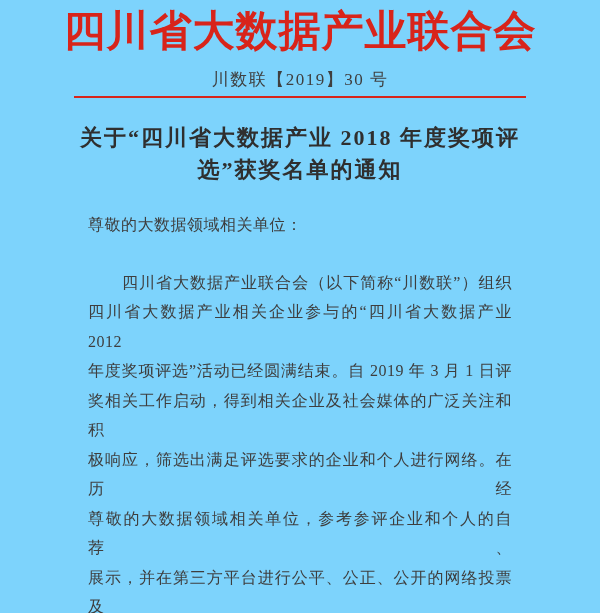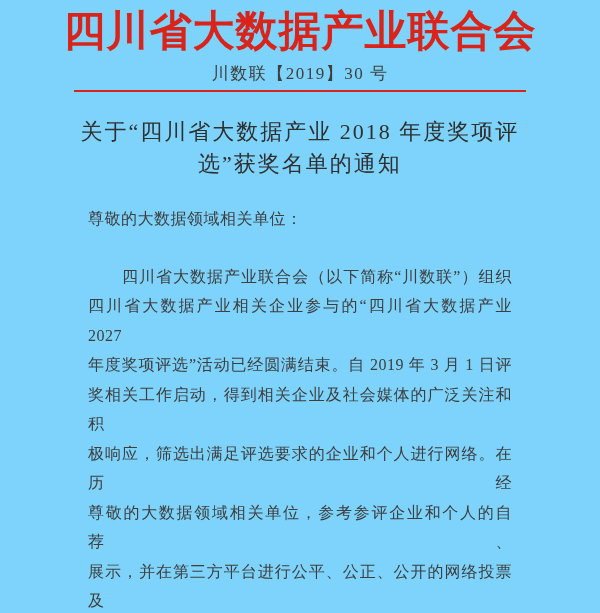--- a/index.html
+++ b/index.html
@@ -19,38 +19,38 @@
   .org-title {
     padding-top: 7px;
     text-align: center;
     font-size: 42px;
     line-height: 48px;
     font-weight: 700;
     letter-spacing: 1px;
     white-space: nowrap;
   }
   .doc-num {
-    margin-top: 9px;
+    margin-top: 15px;
     text-align: center;
     font-size: 17px;
     line-height: 20px;
     letter-spacing: 1.5px;
     color: #3f3f3f;
   }
   .rule {
     width: 452px;
     height: 2px;
     margin: 6px auto 0 auto;
   }
   .heading {
     margin-top: 24px;
     text-align: center;
     font-size: 22px;
     line-height: 32px;
-    font-weight: 400;
+    font-weight: 700;
     letter-spacing: 2px;
     color: #2f2f2f;
   }
   .body-block {
     width: 424px;
     margin: 24px 0 0 88px;
     font-size: 16px;
     line-height: 29.5px;
     letter-spacing: 0.5px;
     color: #3e3e3e;
@@ -80,21 +80,21 @@
   <div class="rule" style="background: rgb(216, 36, 26);"></div>
 
   <div class="heading">
     <div>关于“四川省大数据产业 2018 年度奖项评</div>
     <div>选”获奖名单的通知</div>
   </div>
 
   <div class="body-block">
     <div class="b-line">尊敬的大数据领域相关单位：</div>
     <div class="b-line j ind">四川省大数据产业联合会（以下简称“川数联”）组织</div>
-    <div class="b-line j">四川省大数据产业相关企业参与的“四川省大数据产业 2027</div>
+    <div class="b-line j">四川省大数据产业相关企业参与的“四川省大数据产业 2012</div>
     <div class="b-line j">年度奖项评选”活动已经圆满结束。自 2019 年 3 月 1 日评</div>
     <div class="b-line j">奖相关工作启动，得到相关企业及社会媒体的广泛关注和积</div>
     <div class="b-line j">极响应，筛选出满足评选要求的企业和个人进行网络。在历经</div>
     <div class="b-line j">尊敬的大数据领域相关单位，参考参评企业和个人的自荐、</div>
     <div class="b-line j">展示，并在第三方平台进行公平、公正、公开的网络投票及</div>
 
   </div>
 
 </div>
 

